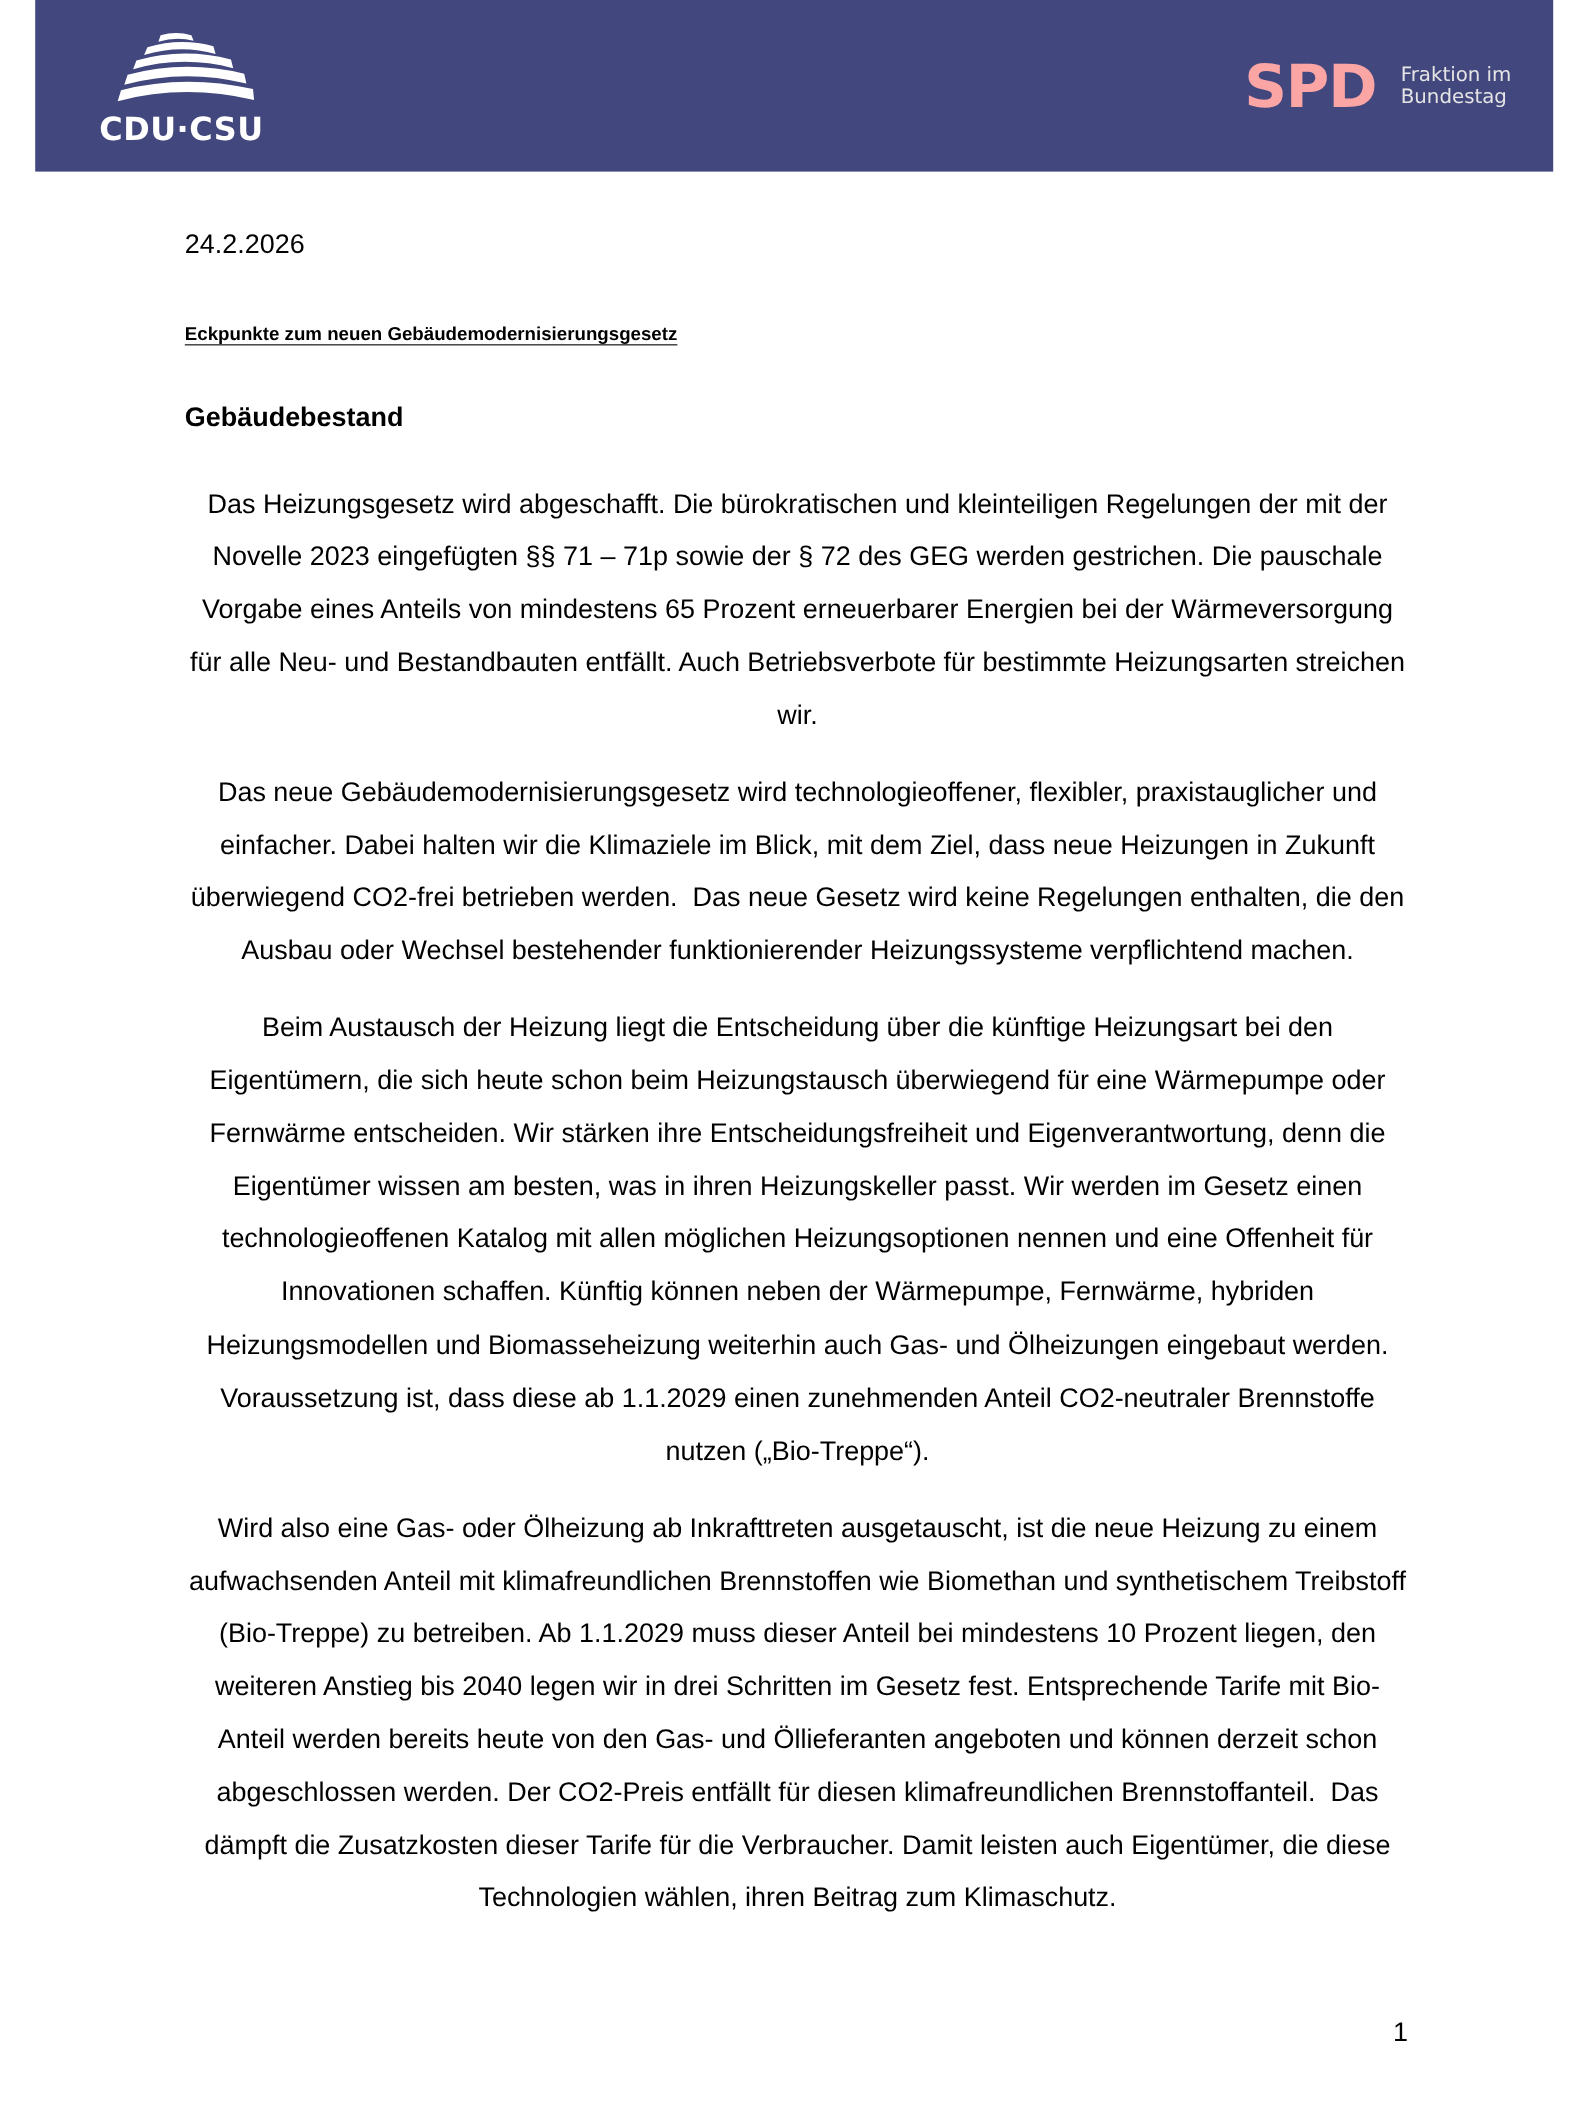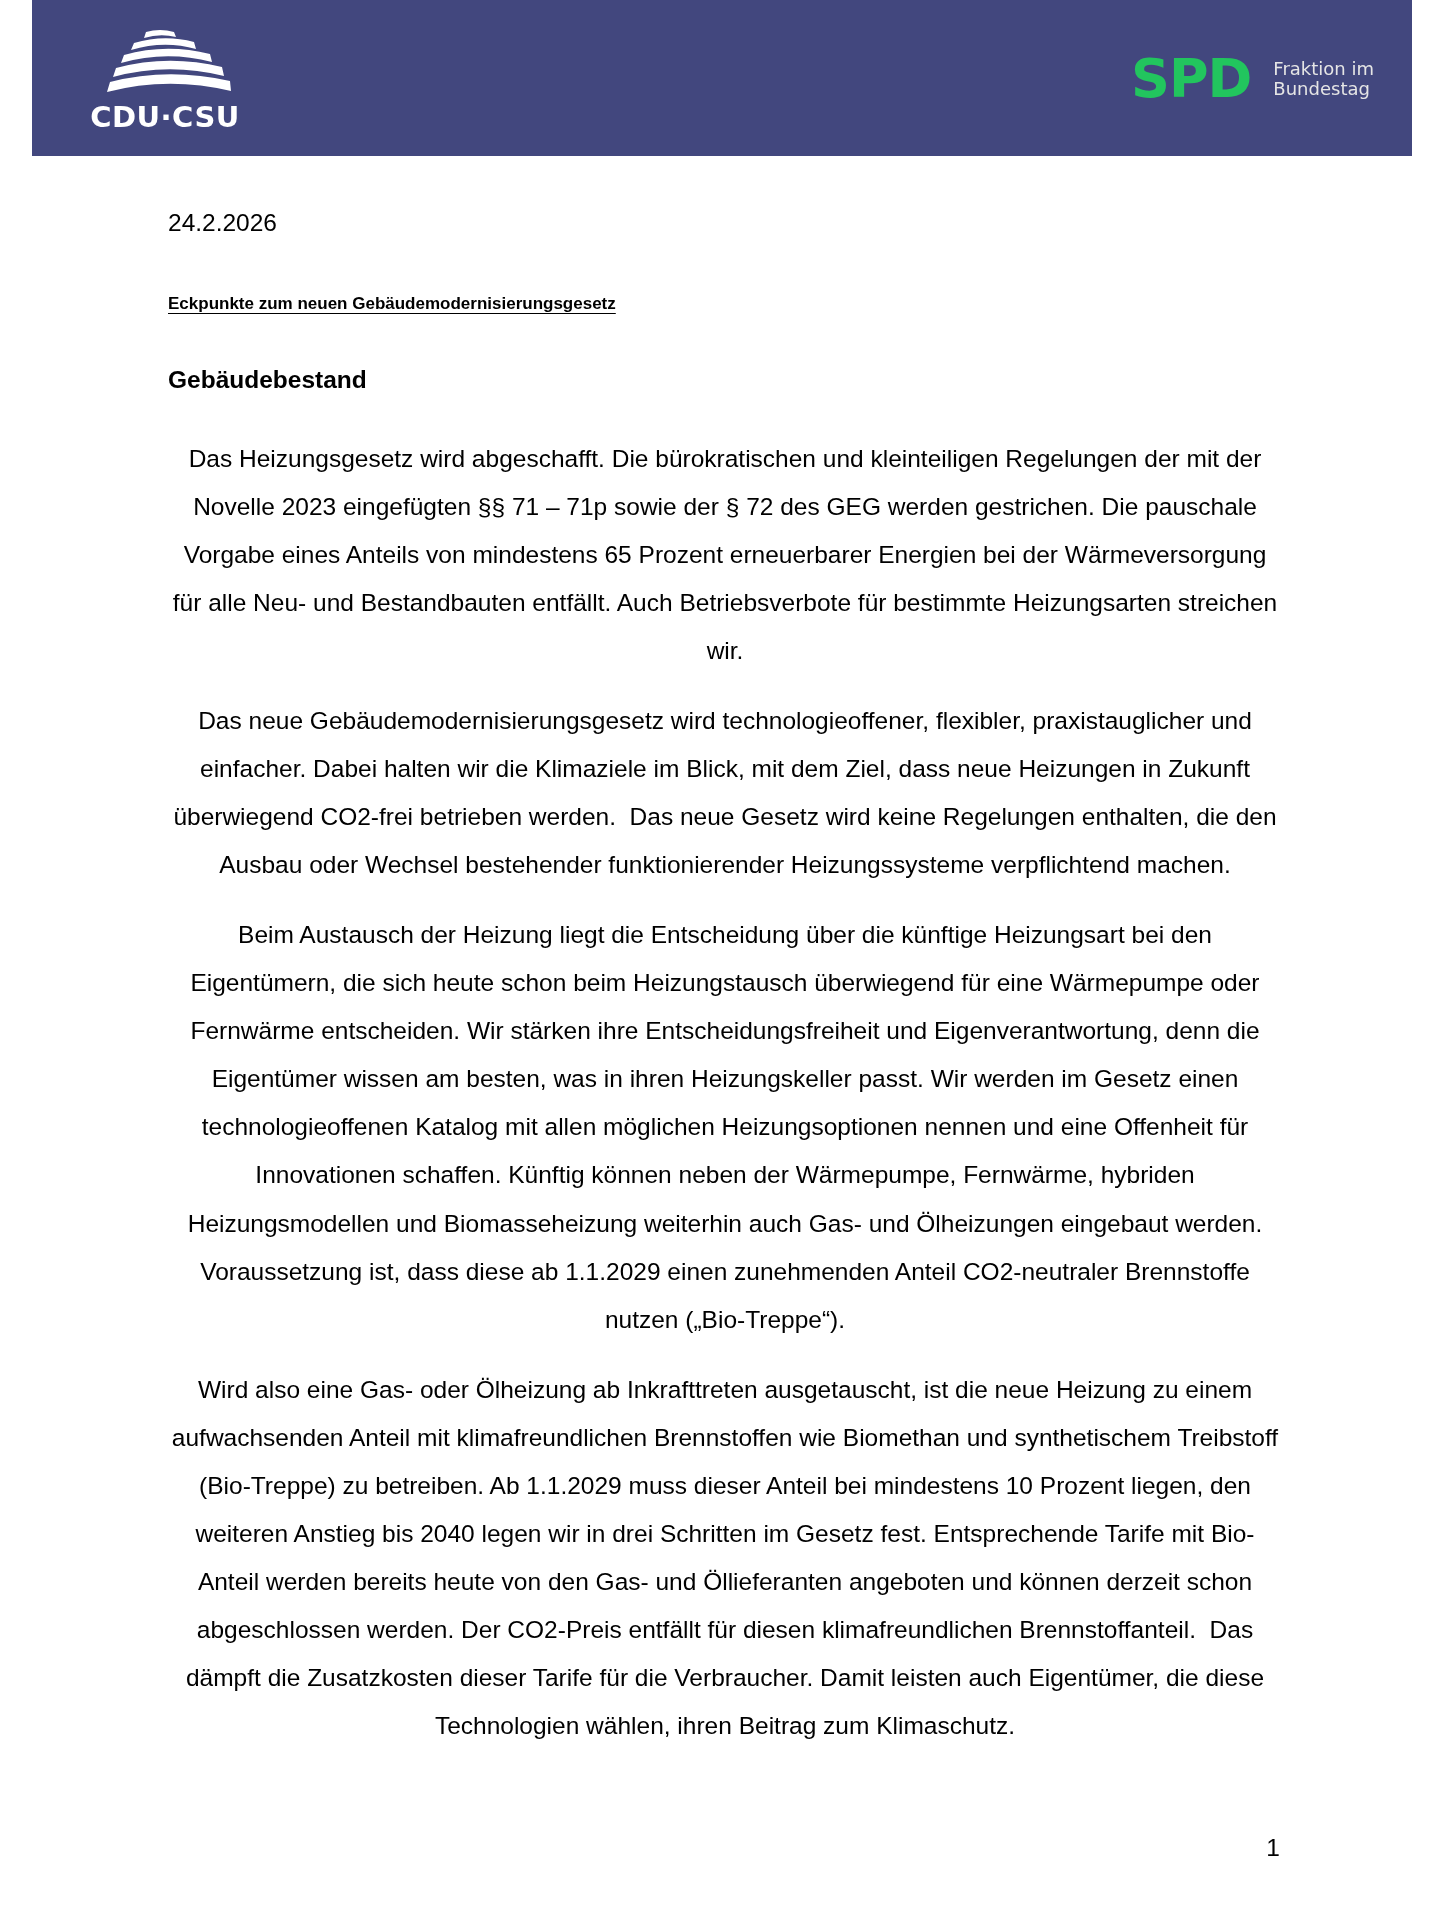--- a/index.html
+++ b/index.html
@@ -63,21 +63,21 @@
     display: flex;
     align-items: center;
     gap: 22px;
     margin-top: 2px;
   }
   .spd-mark {
     font-family: "DejaVu Sans", sans-serif;
     font-weight: bold;
     font-size: 54px;
     letter-spacing: -1px;
-    color: #22c55e;
+    color: #fca5a5;
     line-height: 1;
     white-space: nowrap;
   }
   .spd-sub {
     font-family: "DejaVu Sans", sans-serif;
     font-weight: normal;
     font-size: 18px;
     line-height: 1.12;
     color: #e5e5e5;
     white-space: nowrap;

